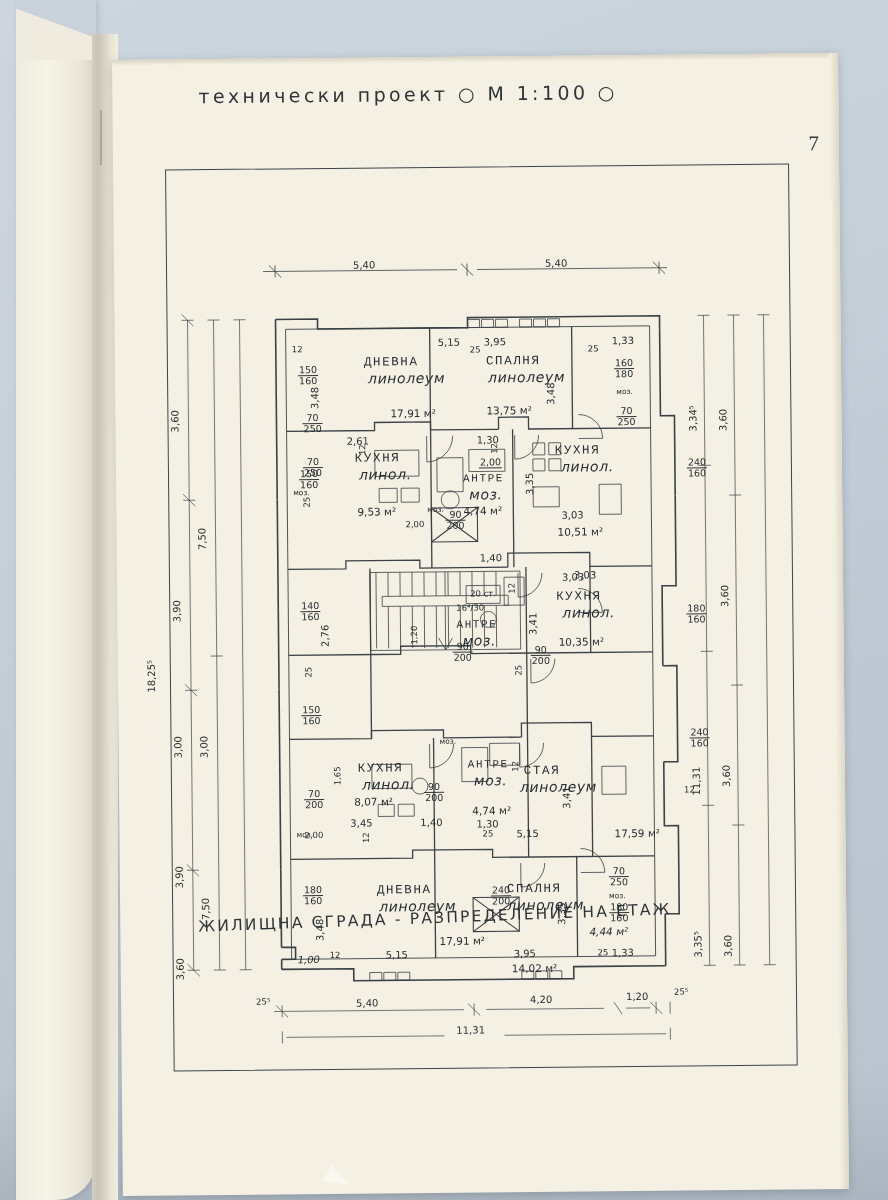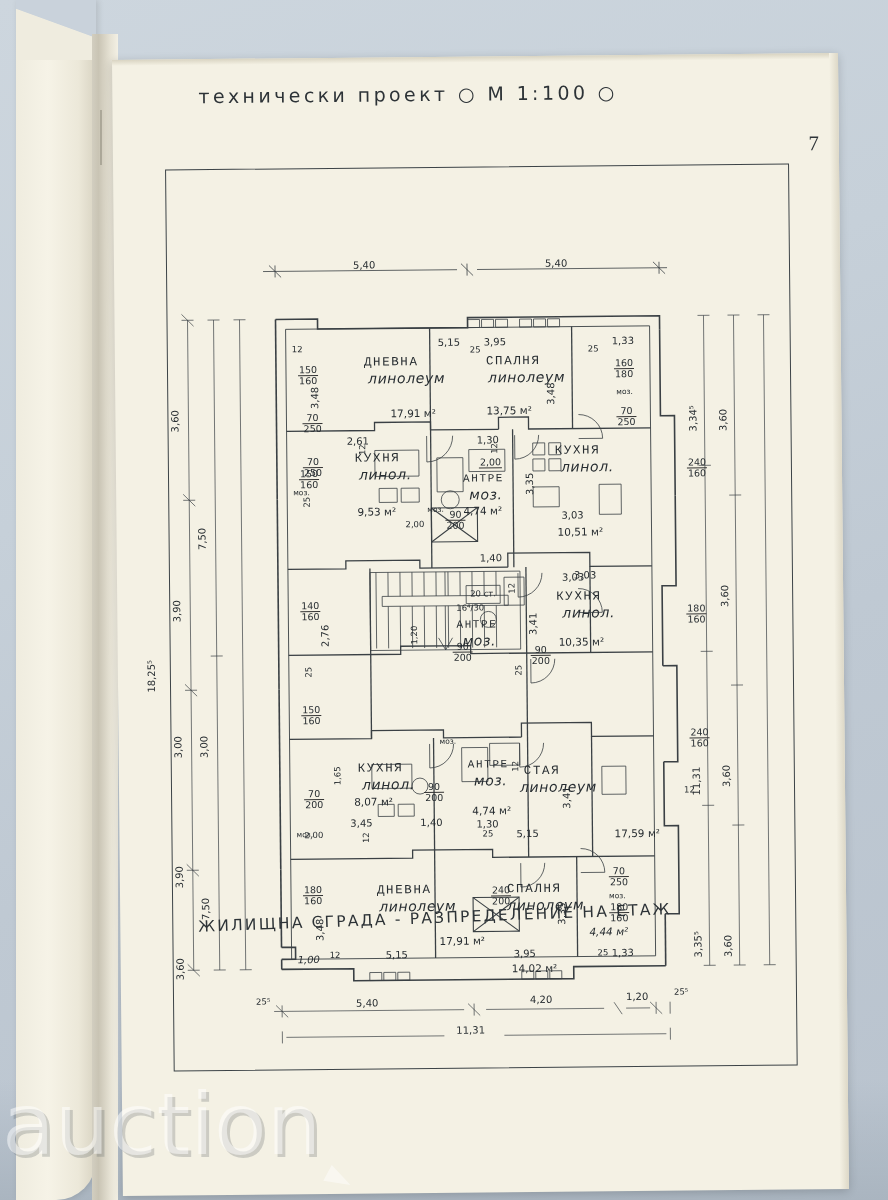--- a/index.html
+++ b/index.html
@@ -473,15 +473,14 @@
     <div class="lbl dim" style="left:356px;top:828px;">4,20</div>
     <div class="lbl dim" style="left:452px;top:826px;">1,20</div>
     <div class="lbl dimsm" style="left:500px;top:822px;">25⁵</div>
     <div class="lbl dim" style="left:282px;top:858px;">11,31</div>
   </div>
 
   <div class="caption">ЖИЛИЩНА СГРАДА - РАЗПРЕДЕЛЕНИЕ НА ЕТАЖ</div>
 </div>
 
 <div id="wm">
-  <div class="a">auction</div>
   <div class="ar"></div>
 </div>
 
 </body></html>

